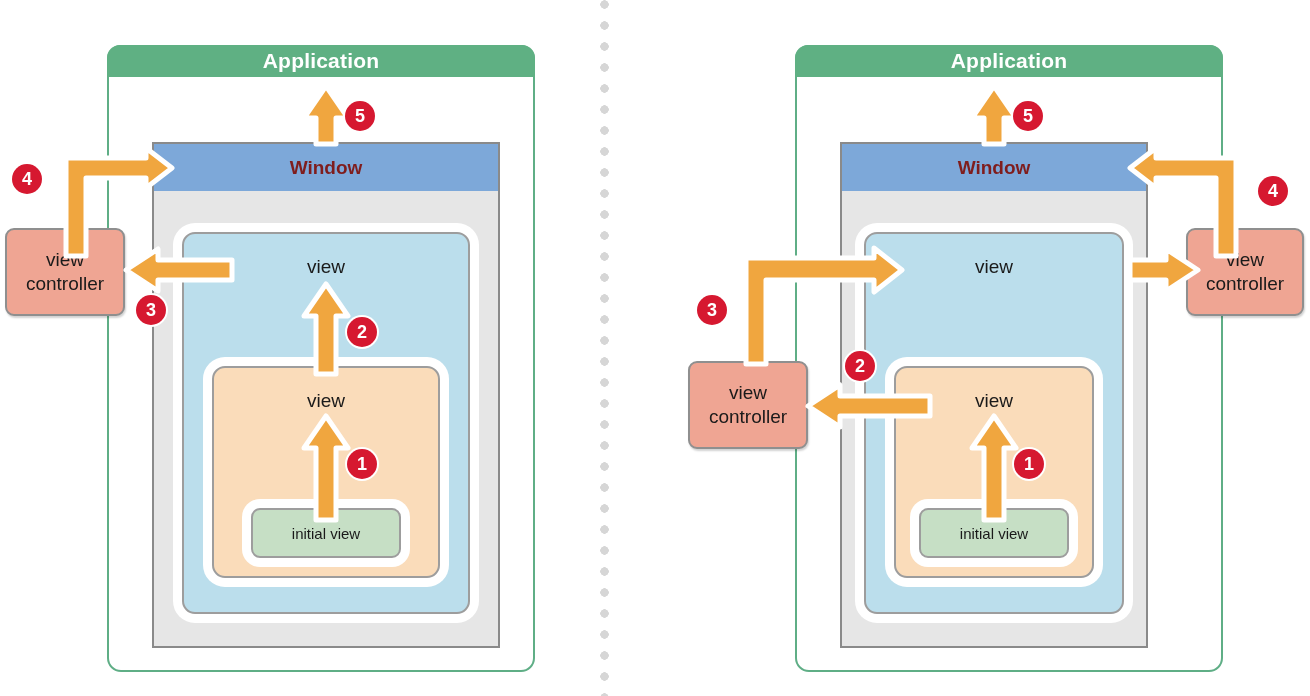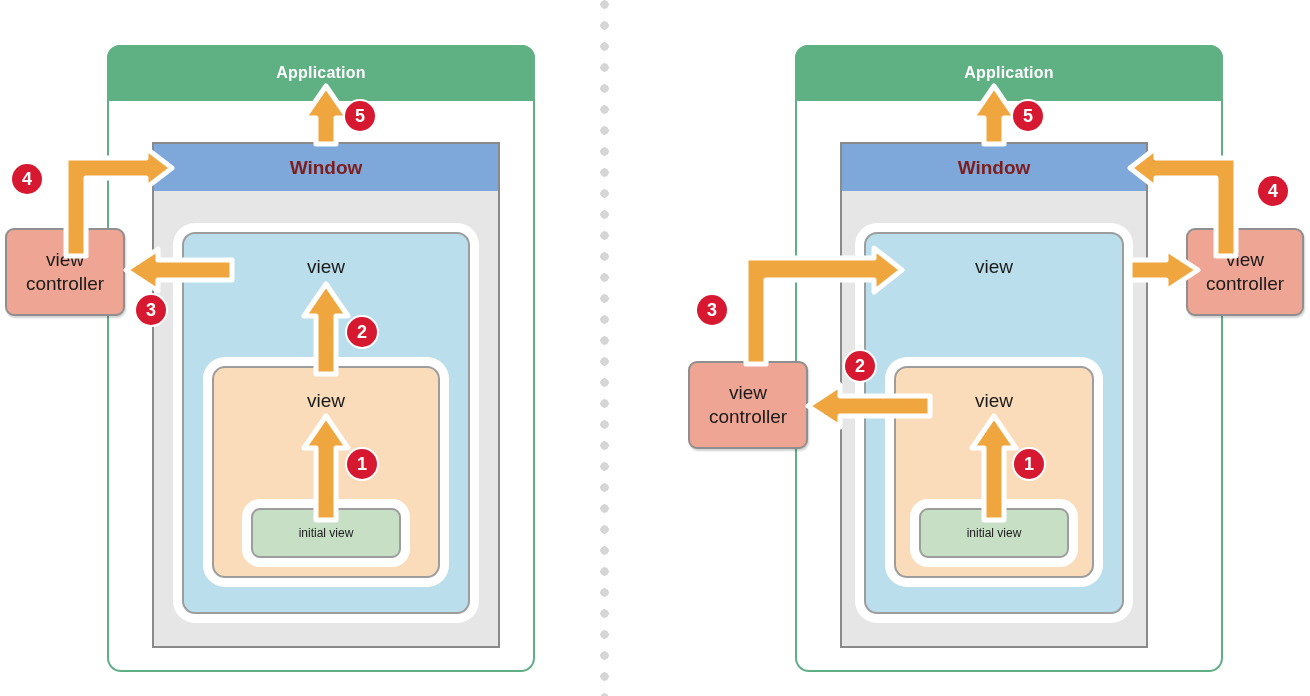--- a/index.html
+++ b/index.html
@@ -24,25 +24,25 @@
     box-sizing: border-box;
     border: 2px solid #5fae86;
     border-radius: 14px;
     background: #ffffff;
   }
   .app-header {
     position: absolute;
     left: -2px;
     top: -2px;
     right: -2px;
-    height: 56px;
+    height: 32px;
     background: #5fb083;
     border-radius: 13px 13px 0 0;
     color: #ffffff;
-    font-size: 16px;
+    font-size: 21px;
     font-weight: bold;
     display: flex;
     align-items: center;
     justify-content: center;
     letter-spacing: .2px;
   }
 
   
   .window-box {
     position: absolute;
@@ -85,21 +85,21 @@
   .view-initial {
     position: absolute;
     box-sizing: border-box;
     background: #c6dfc5;
     border: 2px solid #9d9d9d;
     border-radius: 9px;
     box-shadow: 0 0 0 9px #ffffff;
     display: flex;
     align-items: center;
     justify-content: center;
-    font-size: 12px;
+    font-size: 15px;
     color: #1a1a1a;
   }
   .view-label {
     position: absolute;
     width: 100%;
     text-align: center;
     font-size: 19px;
     color: #1a1a1a;
   }
 

